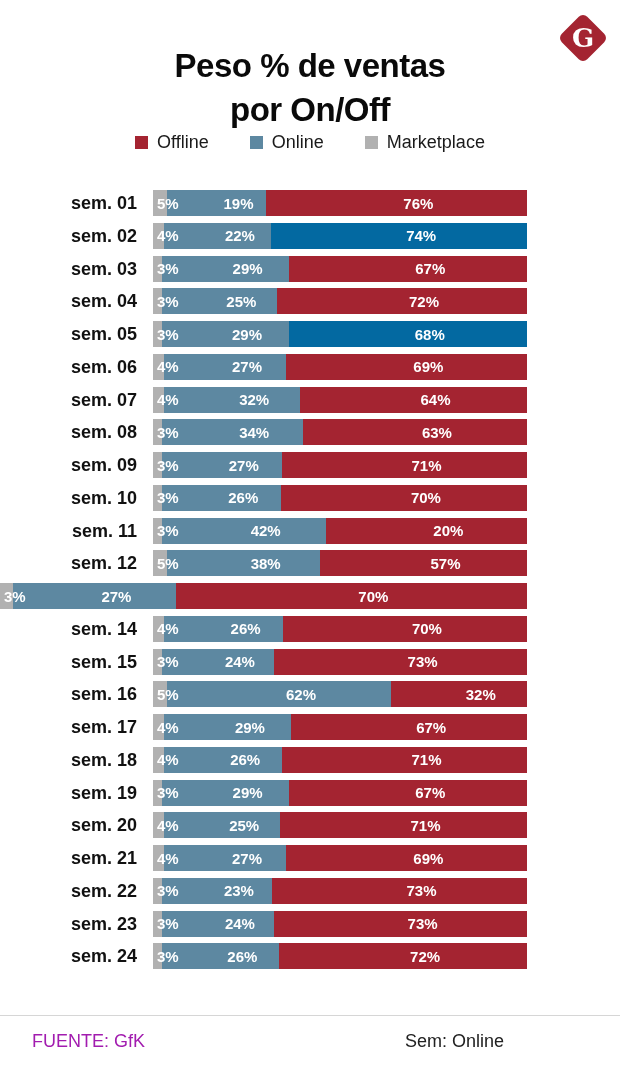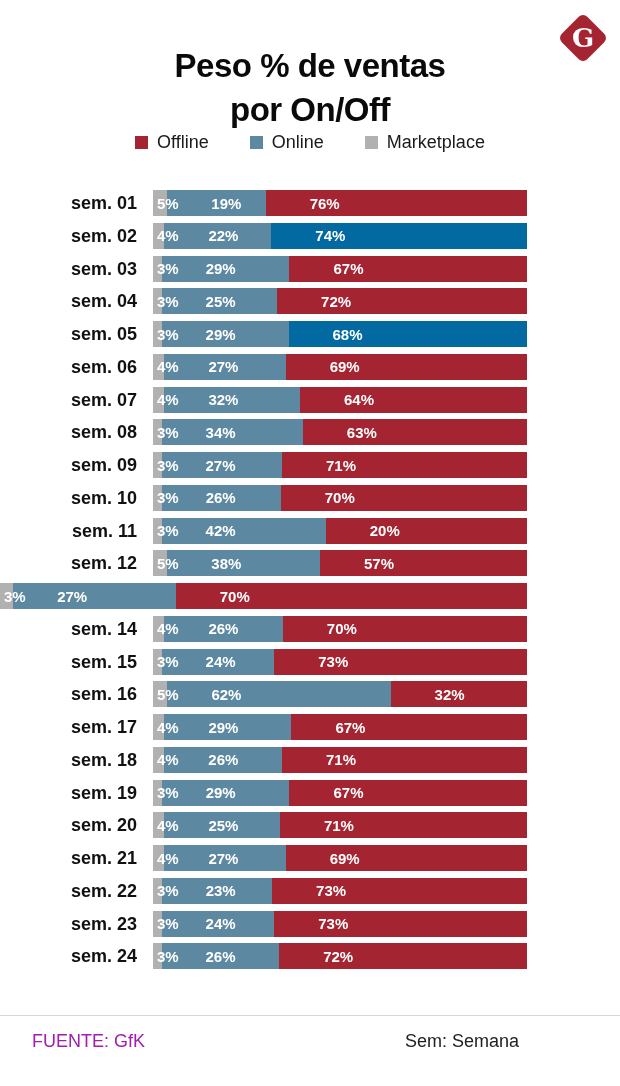--- a/index.html
+++ b/index.html
@@ -60,21 +60,21 @@
     width: 153px; box-sizing: border-box;
     padding-right: 16px;
     text-align: right;
     font-size: 18px; font-weight: 600;
     line-height: 26px;
     color: #111;
     white-space: nowrap;
   }
   .bar { flex: 1; display: flex; position: relative; }
   .seg { height: 100%; flex-basis: 0; }
-  .seg-center { display: flex; align-items: center; justify-content: flex-start; padding-left: 44px; }
+  .seg-center { display: flex; align-items: center; justify-content: center; padding-left: 44px; }
   .seg-val {
     color: #fff; font-weight: bold; font-size: 15px;
     white-space: nowrap;
   }
   .mkt-val {
     position: absolute; left: 4px; top: 0; height: 100%;
     display: flex; align-items: center;
     color: #fff; font-weight: bold; font-size: 15px;
     z-index: 2;
     white-space: nowrap;
@@ -454,15 +454,15 @@
       <div class="seg seg-center" style="flex-grow: 72; background: rgb(164, 36, 49);">
         <span class="seg-val">72%</span>
       </div>
       <span class="mkt-val">3%</span>
     </div>
   </div>
 </div>
 
   <div class="footer-line"></div>
   <span class="footer-source">FUENTE: GfK</span>
-  <span class="footer-note">Sem: Semana</span>
+  <span class="footer-note">Sem: Online</span>
 
 </div>
 
 </body></html>

